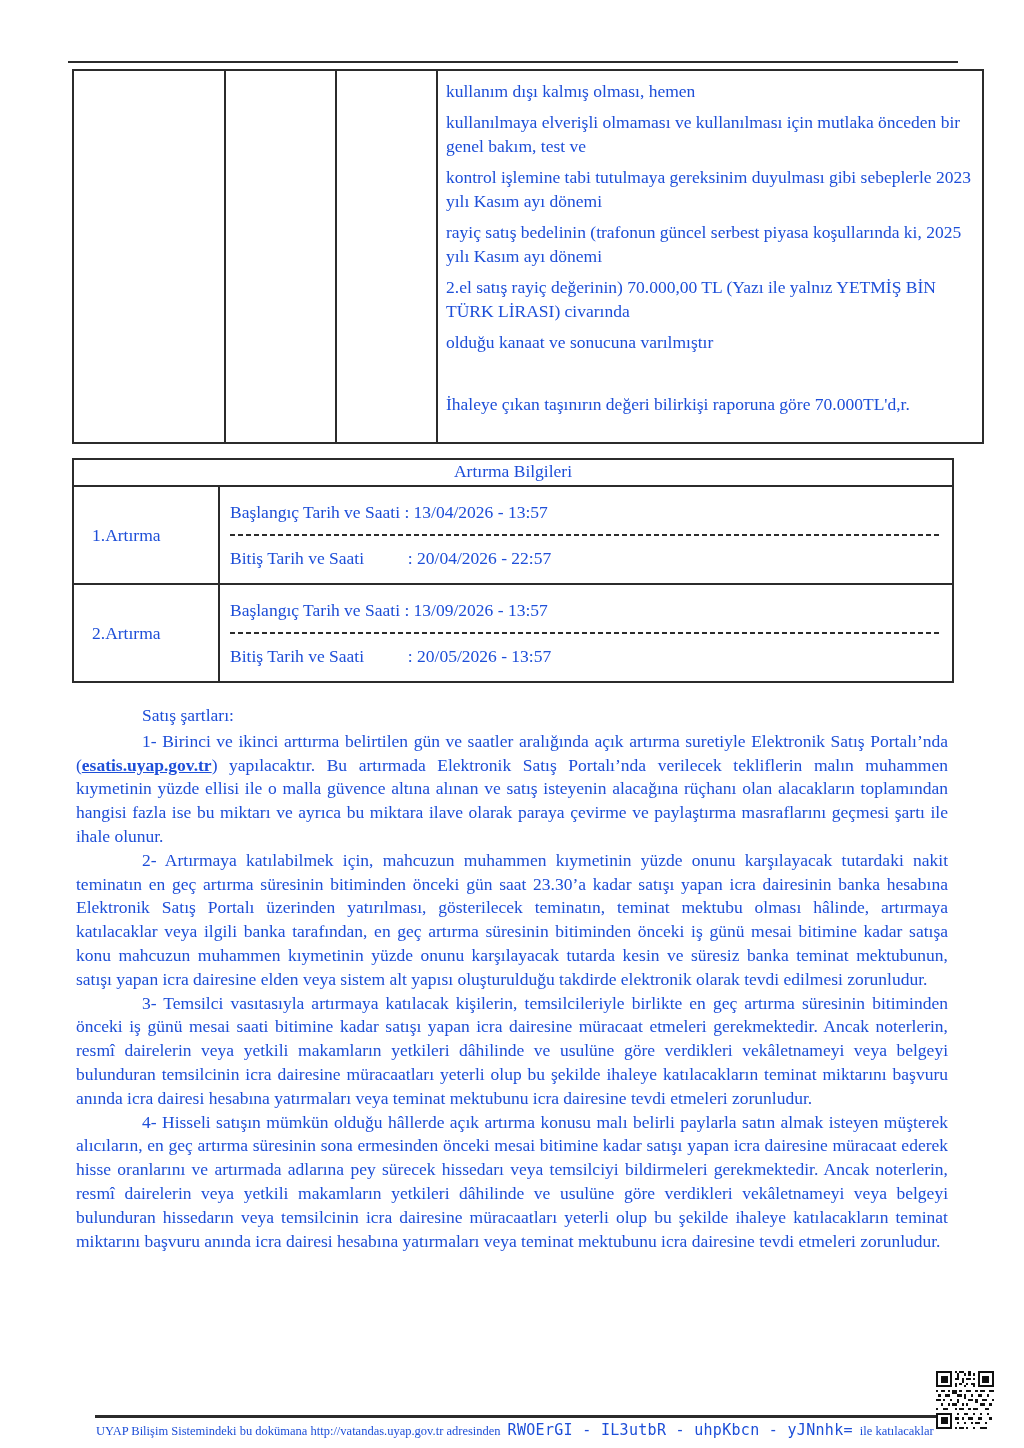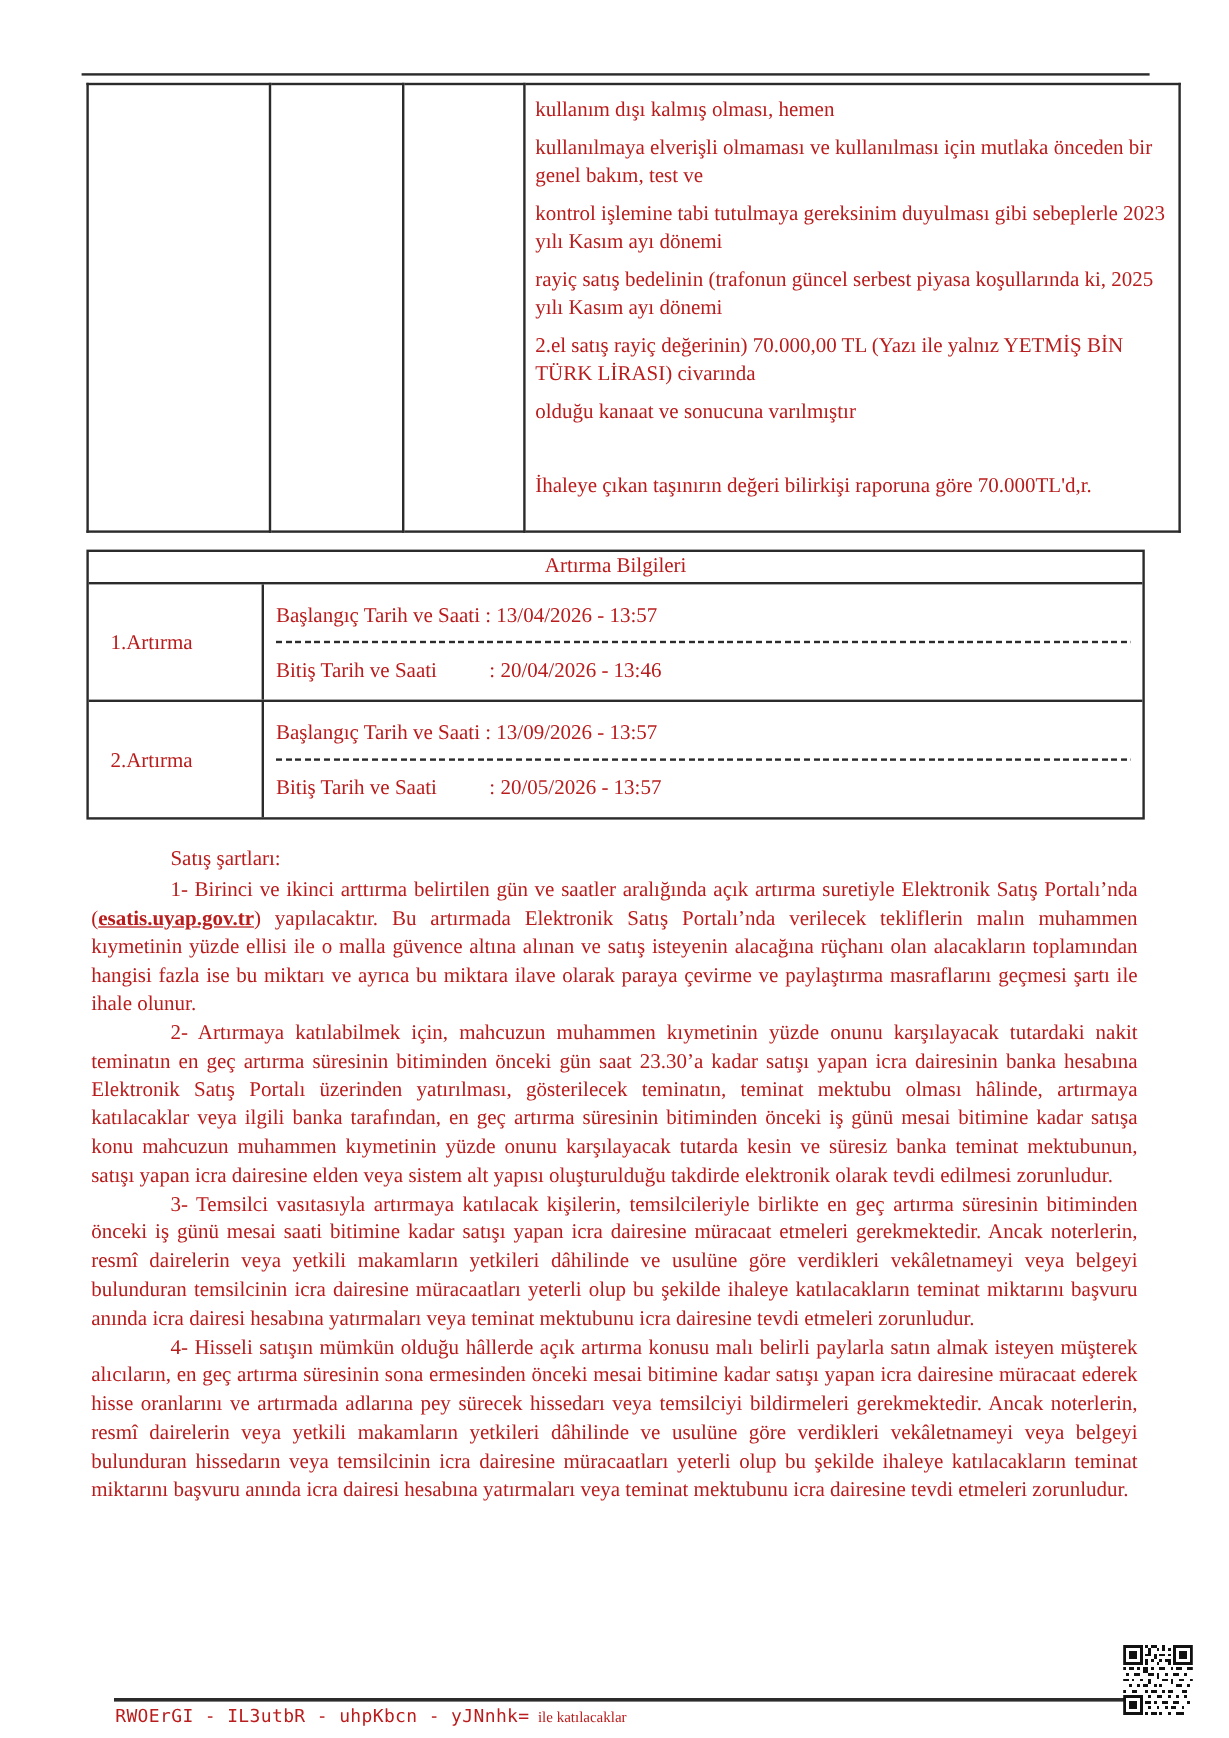--- a/index.html
+++ b/index.html
@@ -1,18 +1,18 @@
 <!DOCTYPE html>
 <html lang="tr"><head>
 <meta charset="utf-8">
 <style>
   html,body { margin:0; padding:0; background:#ffffff; }
   .page {
     position:relative; width:1024px; height:1448px; background:#ffffff;
-    font-family:"Liberation Serif", serif; color:#b91c1c; overflow:hidden;
+    font-family:"Liberation Serif", serif; color:#1d4ed8; overflow:hidden;
   }
 
   
   .cont-edge { position:absolute; left:68px; top:61px; width:890px; border-top:2px solid #2b2b2b; }
 
   
   .val-table { position:absolute; left:72px; top:69px; width:878px; border-collapse:collapse; table-layout:fixed; }
   .val-table td { border:2px solid #2b2b2b; vertical-align:top; height:359px; }
   .val-table .c1 { width:148px; }
   .val-table .c2 { width:107px; }
@@ -76,21 +76,21 @@
   </table>
 
   <div class="auction">
     <div class="a-header">Artırma Bilgileri</div>
 
     <div class="a-row">
       <div class="a-label">1.Artırma</div>
       <div class="a-content">
         <div class="a-start">Başlangıç Tarih ve Saati : 13/04/2026 - 13:57</div>
         <div class="a-dashes"></div>
-        <div class="a-end">Bitiş Tarih ve Saati          : 20/04/2026 - 13:46</div>
+        <div class="a-end">Bitiş Tarih ve Saati          : 20/04/2026 - 22:57</div>
       </div>
     </div>
 
     <div class="a-row">
       <div class="a-label">2.Artırma</div>
       <div class="a-content">
         <div class="a-start">Başlangıç Tarih ve Saati : 13/09/2026 - 13:57</div>
         <div class="a-dashes"></div>
         <div class="a-end">Bitiş Tarih ve Saati          : 20/05/2026 - 13:57</div>
       </div>
@@ -100,20 +100,21 @@
   <div class="conditions">
     <p class="heading">Satış şartları:</p>
     <p class="para"><span>1- Birinci ve ikinci arttırma belirtilen gün ve saatler aralığında açık artırma suretiyle Elektronik Satış Portalı’nda (</span><span class="portal-link">esatis.uyap.gov.tr</span><span>) yapılacaktır. Bu artırmada Elektronik Satış Portalı’nda verilecek tekliflerin malın muhammen kıymetinin yüzde ellisi ile o malla güvence altına alınan ve satış isteyenin alacağına rüçhanı olan alacakların toplamından hangisi fazla ise bu miktarı ve ayrıca bu miktara ilave olarak paraya çevirme ve paylaştırma masraflarını geçmesi şartı ile ihale olunur.</span></p>
     <p class="para">2- Artırmaya katılabilmek için, mahcuzun muhammen kıymetinin yüzde onunu karşılayacak tutardaki nakit teminatın en geç artırma süresinin bitiminden önceki gün saat 23.30’a kadar satışı yapan icra dairesinin banka hesabına Elektronik Satış Portalı üzerinden yatırılması, gösterilecek teminatın, teminat mektubu olması hâlinde, artırmaya katılacaklar veya ilgili banka tarafından, en geç artırma süresinin bitiminden önceki iş günü mesai bitimine kadar satışa konu mahcuzun muhammen kıymetinin yüzde onunu karşılayacak tutarda kesin ve süresiz banka teminat mektubunun, satışı yapan icra dairesine elden veya sistem alt yapısı oluşturulduğu takdirde elektronik olarak tevdi edilmesi zorunludur.</p>
     <p class="para">3- Temsilci vasıtasıyla artırmaya katılacak kişilerin, temsilcileriyle birlikte en geç artırma süresinin bitiminden önceki iş günü mesai saati bitimine kadar satışı yapan icra dairesine müracaat etmeleri gerekmektedir. Ancak noterlerin, resmî dairelerin veya yetkili makamların yetkileri dâhilinde ve usulüne göre verdikleri vekâletnameyi veya belgeyi bulunduran temsilcinin icra dairesine müracaatları yeterli olup bu şekilde ihaleye katılacakların teminat miktarını başvuru anında icra dairesi hesabına yatırmaları veya teminat mektubunu icra dairesine tevdi etmeleri zorunludur.</p>
     <p class="para">4- Hisseli satışın mümkün olduğu hâllerde açık artırma konusu malı belirli paylarla satın almak isteyen müşterek alıcıların, en geç artırma süresinin sona ermesinden önceki mesai bitimine kadar satışı yapan icra dairesine müracaat ederek hisse oranlarını ve artırmada adlarına pey sürecek hissedarı veya temsilciyi bildirmeleri gerekmektedir. Ancak noterlerin, resmî dairelerin veya yetkili makamların yetkileri dâhilinde ve usulüne göre verdikleri vekâletnameyi veya belgeyi bulunduran hissedarın veya temsilcinin icra dairesine müracaatları yeterli olup bu şekilde ihaleye katılacakların teminat miktarını başvuru anında icra dairesi hesabına yatırmaları veya teminat mektubunu icra dairesine tevdi etmeleri zorunludur.</p>
   </div>
 
   <div class="footer-rule"></div>
   <div class="footer">
+    <span class="f-text">UYAP Bilişim Sistemindeki bu dokümana http://vatandas.uyap.gov.tr adresinden</span>
     <span class="f-code">RWOErGI - IL3utbR - uhpKbcn - yJNnhk=</span>
     <span class="f-text">ile katılacaklar</span>
   </div>
 
   <div class="qr">
     <svg viewBox="0 0 25 25" xmlns="http://www.w3.org/2000/svg" fill="#111">
 
       <rect x="0" y="0" width="7" height="7"></rect>
         <rect x="1" y="1" width="5" height="5" fill="#fff"></rect>
         <rect x="2" y="2" width="3" height="3"></rect>

